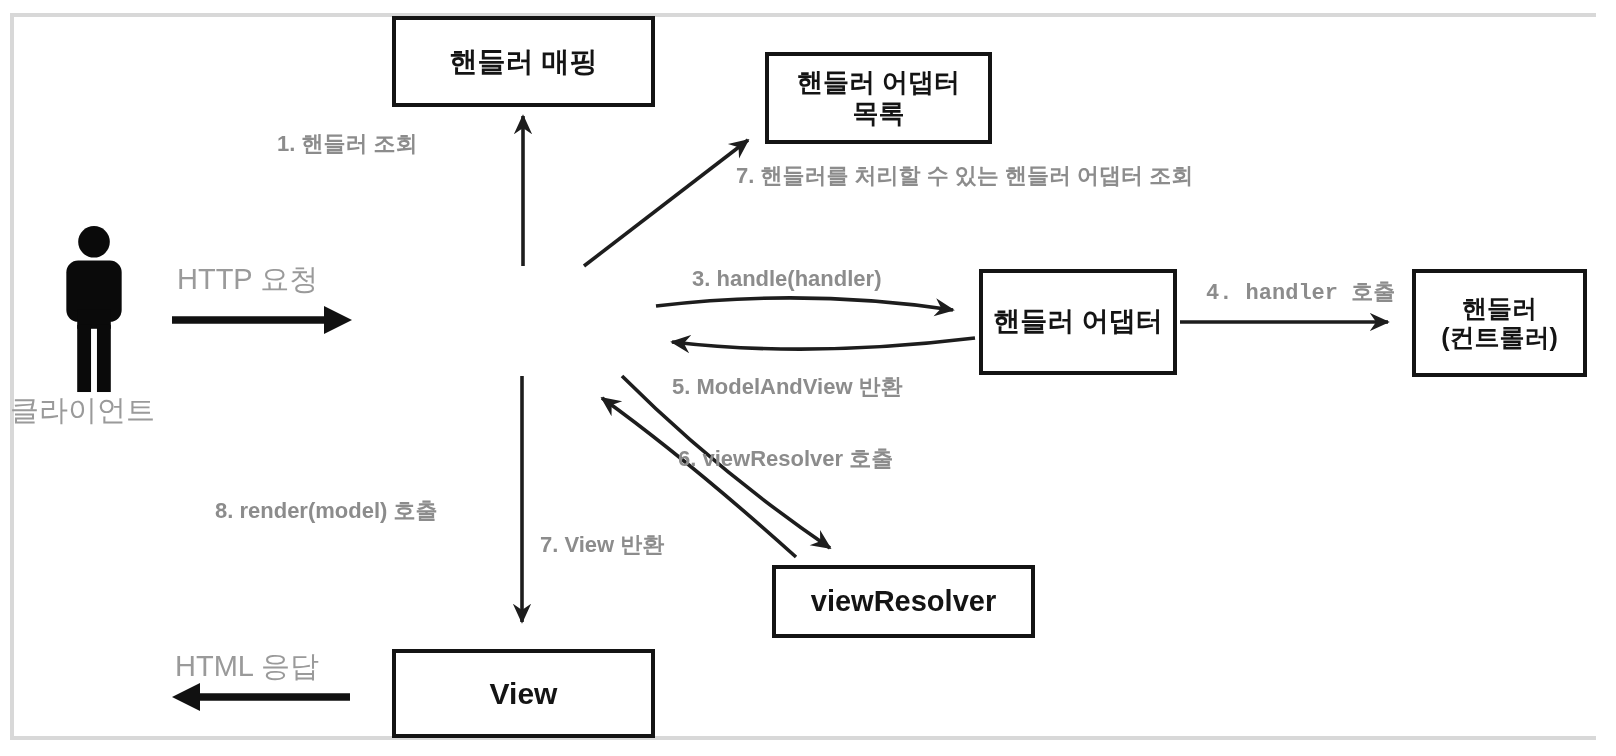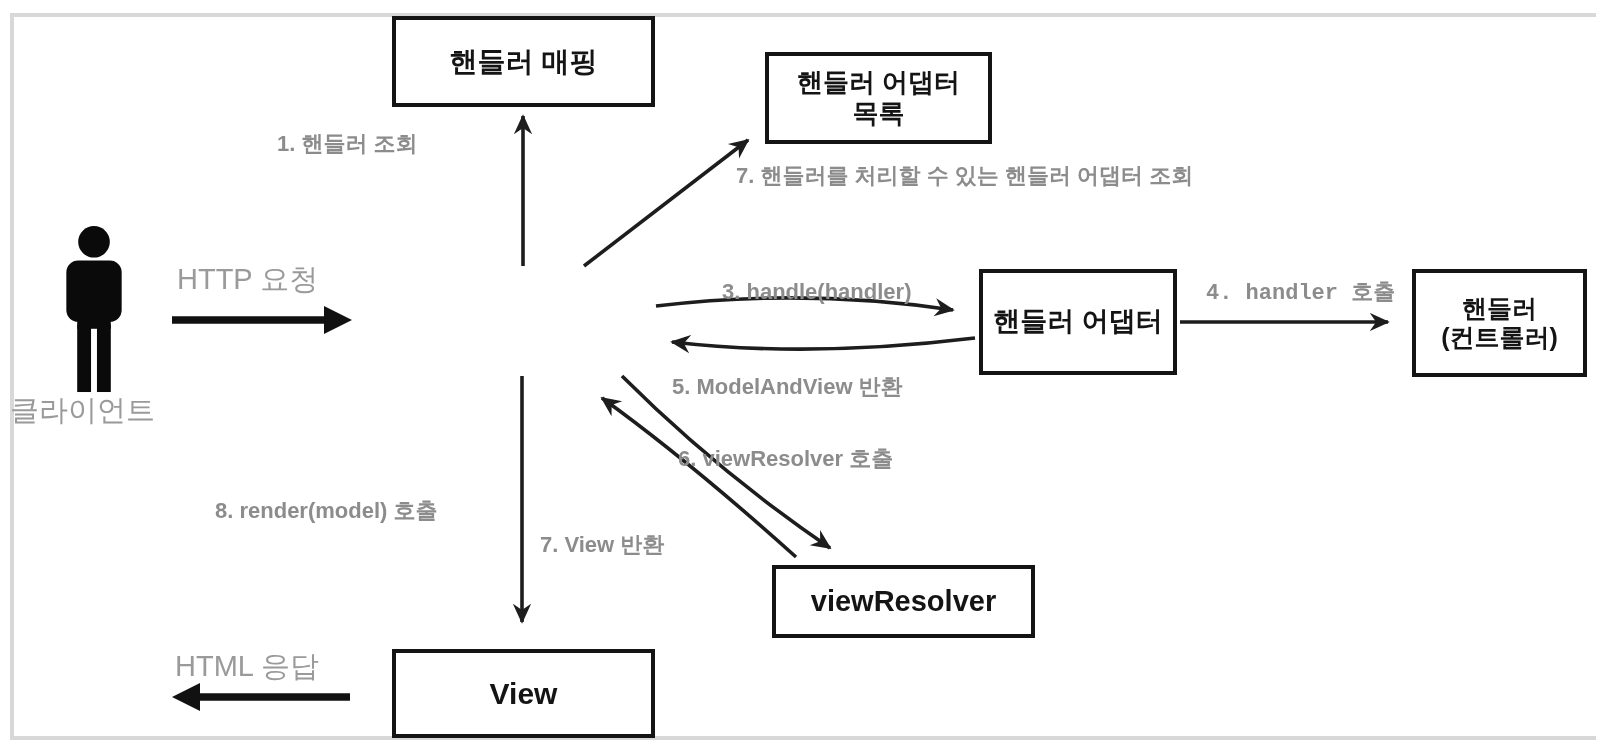--- a/index.html
+++ b/index.html
@@ -33,21 +33,21 @@
   .b-mapping      { left:392px; top:16px;  width:263px; height:91px;  font-size:28px; }
   .b-adapter-list { left:765px; top:52px;  width:227px; height:92px;  font-size:26px; }
   .b-dispatcher   { left:392px; top:269px; width:261px; height:104px; font-size:31px; }
   .b-adapter      { left:979px; top:269px; width:198px; height:106px; font-size:27px; }
   .b-controller   { left:1412px;top:269px; width:175px; height:108px; font-size:25px; }
   .b-viewresolver { left:772px; top:565px; width:263px; height:73px;  font-size:29px; }
   .b-view         { left:392px; top:649px; width:263px; height:89px;  font-size:30px;text-align:center; }
 
   .s1 { left:253px;  top:129px;margin-left:24px; }
   .s2 { left:736px;  top:161px; }
-  .s3 { left:722px;  top:266px;margin-top:13px; }
+  .s3 { left:692px;  top:266px; }
   .s4 { left:1206px; top:277px;font-family:Liberation Mono, monospace; }
   .s5 { left:672px;  top:372px; }
   .s6 { left:678px;  top:444px; }
   .s7 { left:540px;  top:530px; }
   .s8 { left:215px;  top:496px; }
 
   .f-http   { left:177px; top:260px; }
   .f-html   { left:175px; top:631px;margin-top:16px; }
   .f-client { left:10px;  top:391px; }
 </style>

